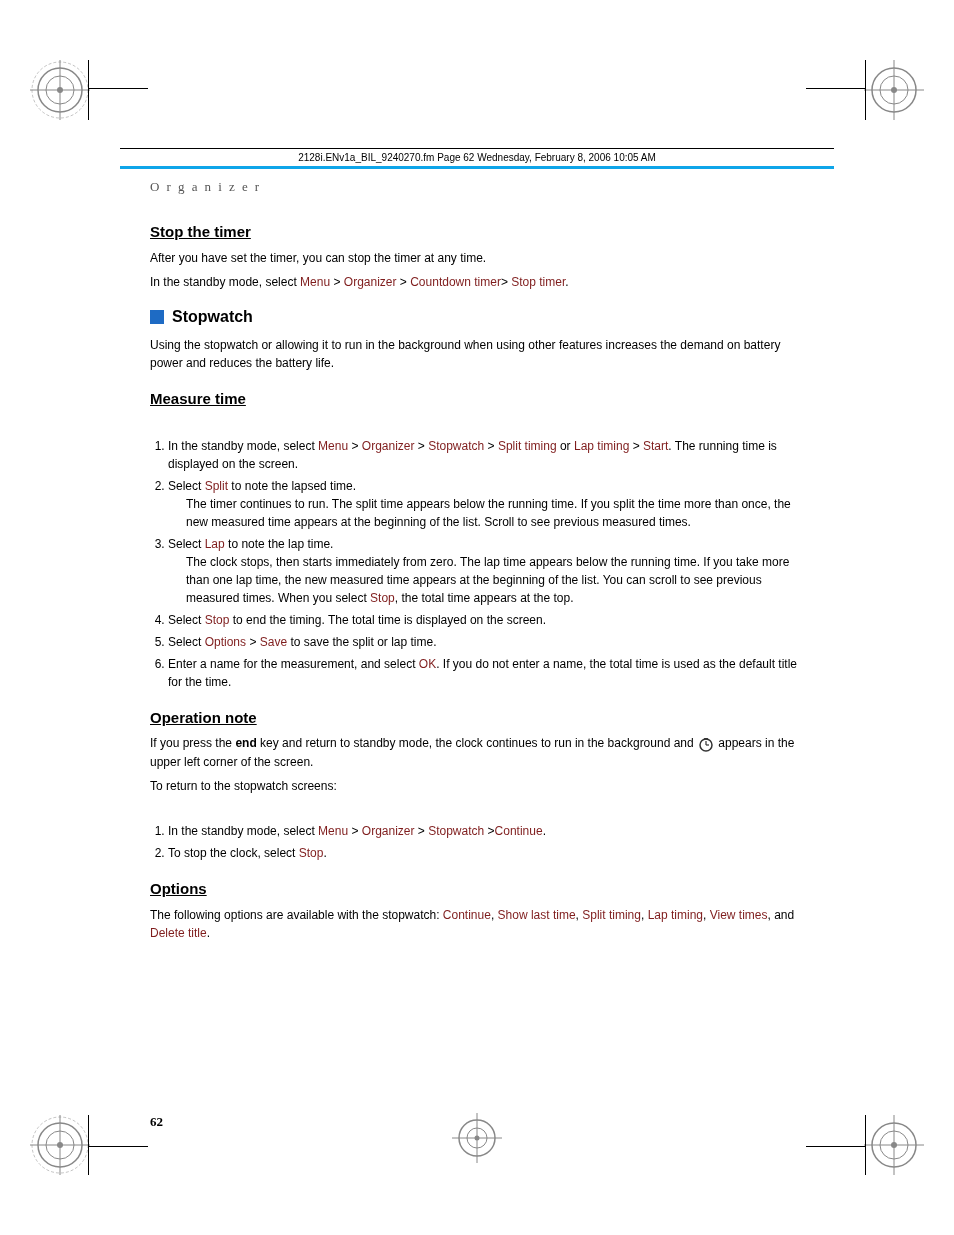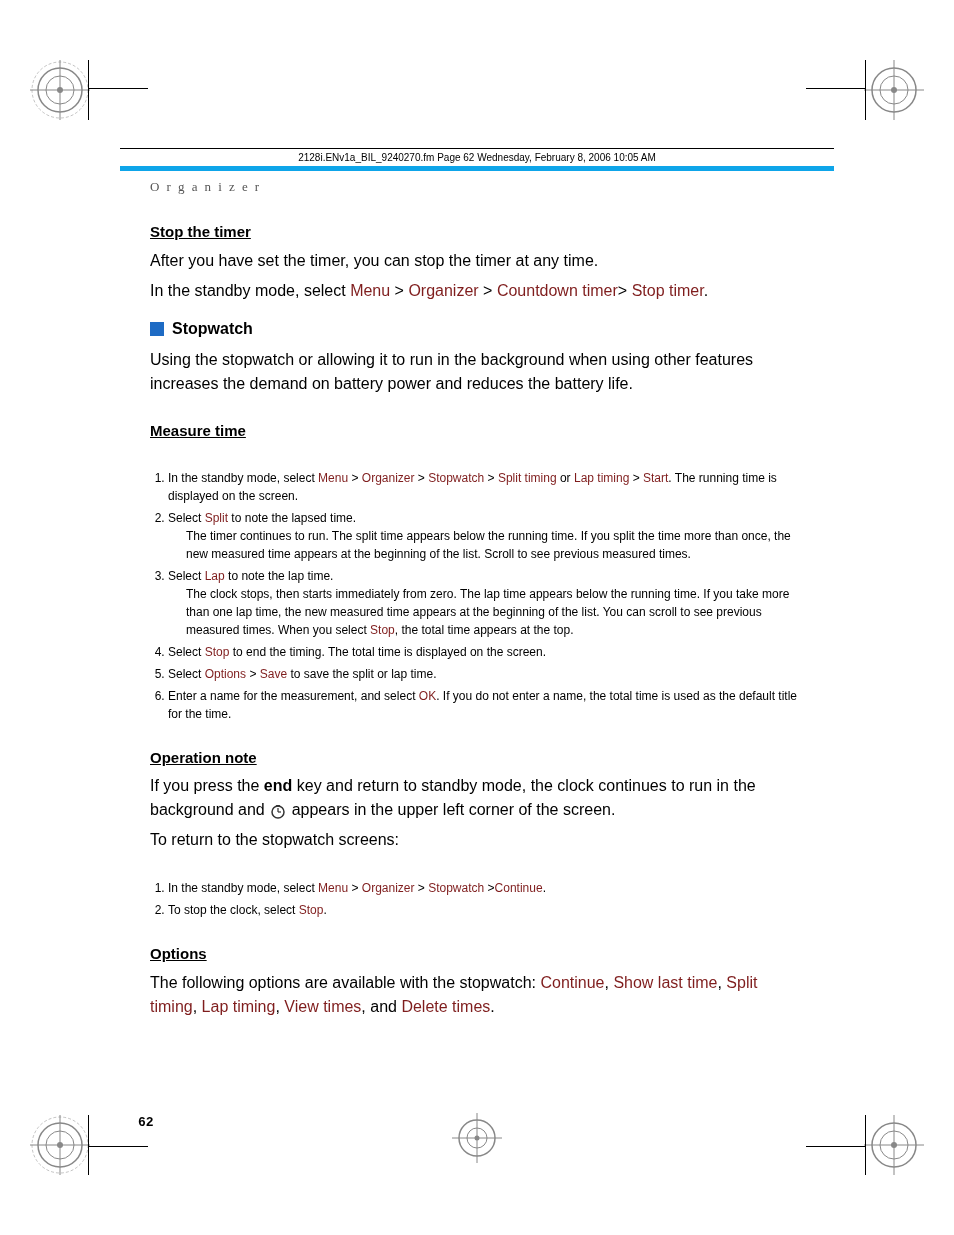--- a/index.html
+++ b/index.html
@@ -54,21 +54,21 @@
     .vline-bot-left { position: absolute; bottom: 60px; left: 88px; width: 1px; height: 60px; background: #000; }
     .vline-bot-right { position: absolute; bottom: 60px; right: 88px; width: 1px; height: 60px; background: #000; }
 
     
     .header-bar {
       position: absolute;
       top: 148px;
       left: 120px;
       right: 120px;
       border-top: 1px solid #000;
-      border-bottom: 5px solid #0ea5e9;
+      border-bottom: 3px solid #0ea5e9;
       padding: 3px 8px;
       font-size: 10px;
       font-family: Arial, sans-serif;
       display: flex;
       align-items: center;
       justify-content: center;
     }
 
     
     .content {
@@ -89,21 +89,21 @@
       margin-bottom: 24px;
     }
 
     .section-heading {
       font-family: Arial, sans-serif;
       font-size: 15px;
       font-weight: bold;
       text-decoration: underline;
       color: #000;
       margin-bottom: 6px;
-      margin-top: 24px;
+      margin-top: 16px;
     }
 
     .stopwatch-heading {
       font-family: Arial, sans-serif;
       font-size: 16px;
       font-weight: bold;
       color: #000;
       margin-bottom: 8px;
       margin-top: 14px;
       display: flex;
@@ -115,21 +115,21 @@
       display: inline-block;
       width: 14px;
       height: 14px;
       background: #1e6bc4;
       flex-shrink: 0;
       margin-top: 1px;
     }
 
     .body-text {
       font-family: Arial, sans-serif;
-      font-size: 16px;
+      font-size: 12px;
       line-height: 1.5;
       color: #000;
       margin-bottom: 6px;
     }
 
     .link {
       color: #7f1d1d;
       text-decoration: none;
     }
 
@@ -154,22 +154,22 @@
       font-family: Arial, sans-serif;
       font-size: 12px;
       line-height: 1.5;
       margin-left: 18px;
       margin-bottom: 4px;
     }
 
     .page-number {
       position: absolute;
       bottom: 105px;
-      left: 138px;
-      font-family: Liberation Mono, monospace;
+      left: 150px;
+      font-family: Liberation Serif, serif;
       font-size: 13px;
       font-weight: bold;
     }
 
     
     .bottom-center-cross {
       position: absolute;
       bottom: 68px;
       left: 50%;
       transform: translateX(-50%);
@@ -311,20 +311,20 @@
         <span>In the standby mode, select </span><a class="link">Menu</a><span> &gt; </span><a class="link">Organizer</a><span> &gt; </span><a class="link">Stopwatch</a><span> &gt;</span><a class="link">Continue</a><span>.</span>
       </li>
       <li>
         <span>To stop the clock, select </span><a class="link">Stop</a><span>.</span>
       </li>
     </ol>
 
     <div class="section-heading">Options</div>
 
     <p class="body-text">
-      <span>The following options are available with the stopwatch: </span><a class="link">Continue</a><span>, </span><a class="link">Show last time</a><span>, </span><a class="link">Split timing</a><span>, </span><a class="link">Lap timing</a><span>, </span><a class="link">View times</a><span>, and </span><a class="link">Delete times</a><span>.</span>
+      <span>The following options are available with the stopwatch: </span><a class="link">Continue</a><span>, </span><a class="link">Show last time</a><span>, </span><a class="link">Split timing</a><span>, </span><a class="link">Lap timing</a><span>, </span><a class="link">View times</a><span>, and </span><a class="link">Delete title</a><span>.</span>
     </p>
 
   </div>
 
   <div class="page-number">62</div>
 
 </div>
 
 </body></html>

